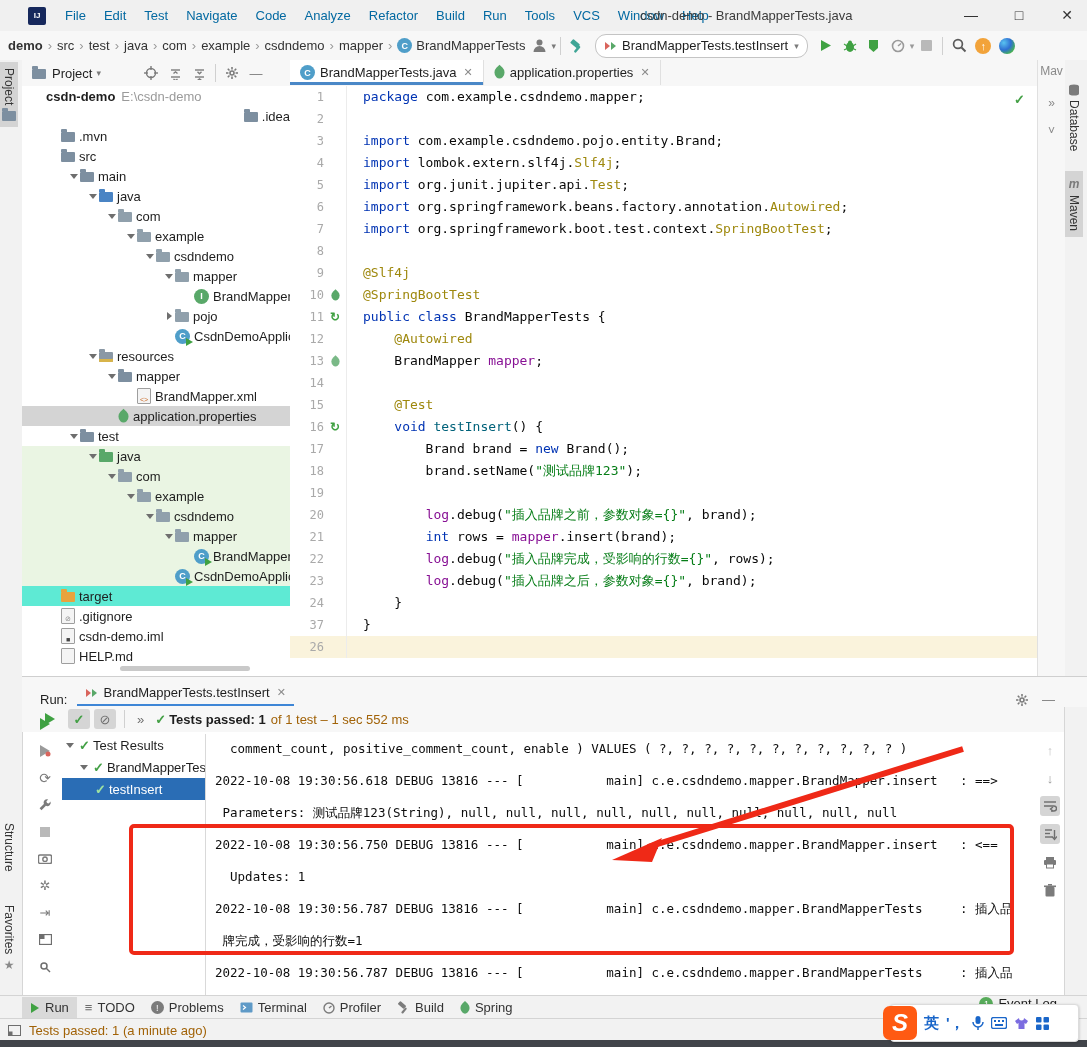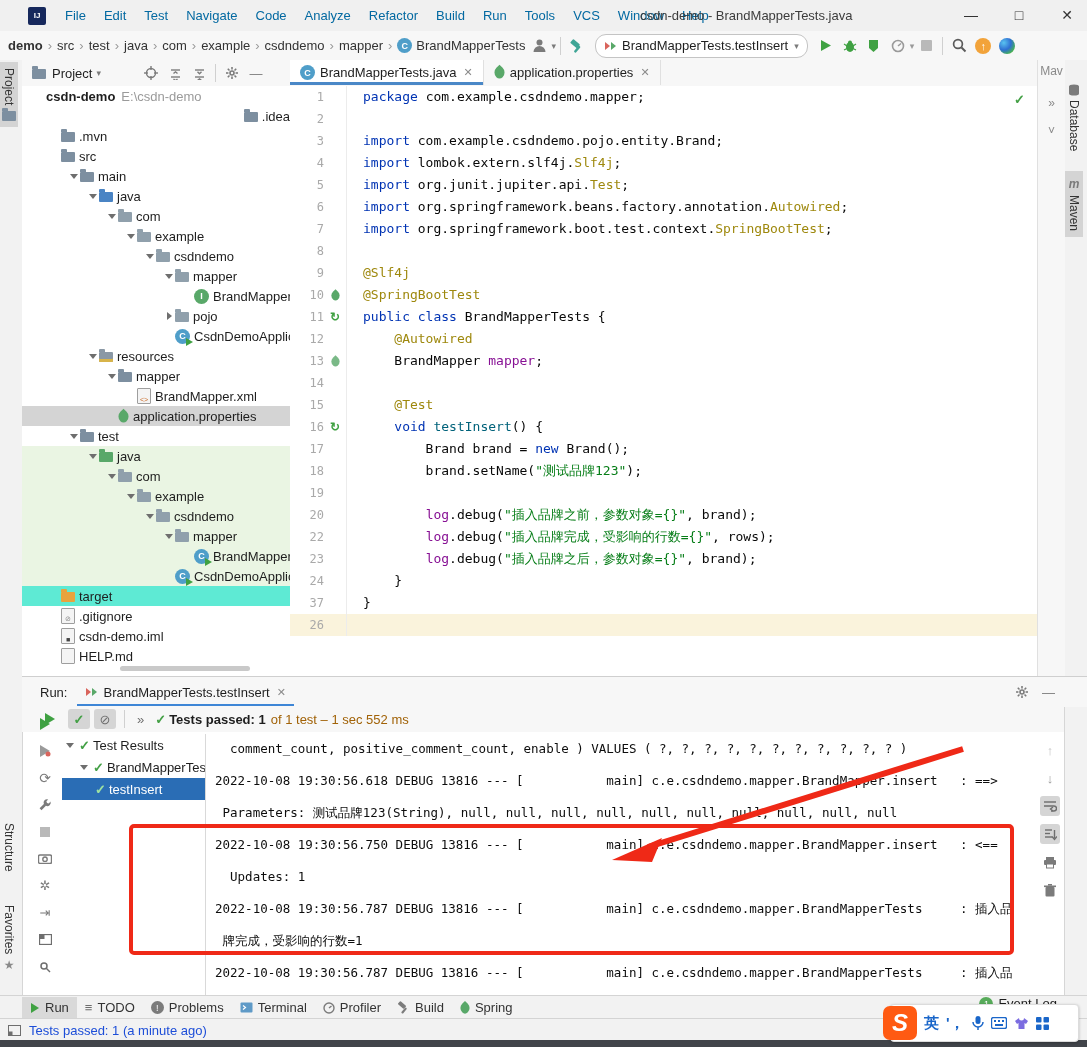--- a/index.html
+++ b/index.html
@@ -55,40 +55,40 @@
   .cline{height:22px;display:flex;align-items:center;}
   .gut{width:34px;text-align:right;color:#a9a9a9;font-family:"DejaVu Sans Mono",monospace;font-size:12px;flex:none;}
   .gicon{width:22px;display:flex;justify-content:center;align-items:center;flex:none;}
   .codetxt{font-family:"DejaVu Sans Mono",monospace;font-size:13px;white-space:pre;border-left:1px solid #ececec;padding-left:16px;height:22px;line-height:22px;}
   .tk-k{color:#0033b3;} .tk-p{color:#080808;} .tk-s{color:#067d17;} .tk-a{color:#9e880d;}
   .tk-f{color:#871094;} .tk-m{color:#00627a;}
   .caretline{background:#faf3dc;}
   .run-g{color:#3fa142;font-size:12px;font-weight:bold;}
   #mav-strip{left:1037px;top:60px;width:27px;height:616px;background:#f7f7f7;border-left:1px solid #e0e0e0;color:#8a8a8a;font-size:12px;text-align:center;}
   
-  #run-header{left:22px;top:676px;width:1065px;height:30px;background:#f7f7f7;border-top:1px solid #cfcfcf;display:flex;align-items:center;}
+  #run-header{left:22px;top:676px;width:1065px;height:30px;background:#f7f7f7;border-top:1px solid #cfcfcf;display:flex;align-items:flex-end;}
   .runtab{display:flex;align-items:center;gap:5px;height:29px;padding:0 8px;box-shadow:inset 0 -3px 0 #3e86d6;}
   #run-toolbar{left:22px;top:706px;width:1042px;height:26px;background:#f7f7f7;display:flex;align-items:center;}
   .togglebtn{width:22px;height:20px;background:#d5d5d5;border-radius:3px;display:flex;align-items:center;justify-content:center;margin-right:4px;}
   #run-left-icons{left:30px;top:710px;width:30px;display:flex;flex-direction:column;align-items:center;}
   #run-left-icons .ic{height:27px;display:flex;align-items:center;justify-content:center;width:100%;color:#7b7b7b;}
   #test-tree{left:62px;top:734px;width:143px;height:261px;background:#fff;overflow:hidden;border-right:1px solid #d9d9d9;}
   .trow{height:22px;display:flex;align-items:center;white-space:nowrap;padding-left:2px;}
   .trow.sel{background:#2a6db5;color:#fff;}
   .check{color:#44a046;font-weight:bold;margin:0 3px;}
   #console{left:207px;top:732px;width:828px;height:263px;background:#fff;overflow:hidden;}
   #console pre{font-size:12.5px;line-height:32px;color:#0d0d0d;padding-top:1px;padding-left:8px;}
   #console-icons{left:1037px;top:740px;width:26px;display:flex;flex-direction:column;align-items:center;gap:8px;color:#9a9a9a;}
   .conic{width:20px;height:20px;display:flex;align-items:center;justify-content:center;}
   .conic.on{background:#d5d5d5;border-radius:3px;}
   
   #bottom-bar{left:0;top:995px;width:1087px;height:23px;background:#f2f2f2;border-top:1px solid #d4d4d4;display:flex;align-items:center;}
   .bitem{display:flex;align-items:center;gap:5px;padding:0 8px;height:22px;color:#333;}
   .bitem.active{background:#d9d9d9;}
-  #status-bar{left:0;top:1018px;width:1087px;height:22px;background:#f2f2f2;border-top:1px solid #d4d4d4;display:flex;align-items:center;color:#1d4ed8;}
+  #status-bar{left:0;top:1018px;width:1087px;height:22px;background:#f2f2f2;border-top:1px solid #d4d4d4;display:flex;align-items:center;color:#a16207;}
   #taskbar{left:0;top:1040px;width:1087px;height:7px;background:#41444a;}
   #eventlog{position:absolute;right:30px;top:996px;display:flex;align-items:center;gap:5px;}
   .badge{width:14px;height:14px;border-radius:50%;background:#57ab5a;color:#fff;font-size:9px;display:flex;align-items:center;justify-content:center;}
   #sogou{position:absolute;left:890px;top:1004px;width:175px;height:36px;background:#fff;border:1px solid #dcdcdc;border-radius:4px;box-shadow:0 1px 3px rgba(0,0,0,.25);display:flex;align-items:center;gap:7px;padding:0 6px;}
   .slogo{width:34px;height:34px;margin-left:-14px;background:#ff5a12;border-radius:7px;color:#fff;font-size:24px;font-weight:bold;font-style:italic;display:flex;align-items:center;justify-content:center;}
   .imeitem{color:#1a66c9;font-weight:bold;font-size:15px;}
   svg{display:block;}
 </style>
 </head>
 <body>
@@ -594,20 +594,25 @@
       <span class="gut">19</span>
       <span class="gicon"></span>
       <span class="codetxt"></span>
     </div>
     <div class="cline">
       <span class="gut">20</span>
       <span class="gicon"></span>
       <span class="codetxt"><span class="tk-p">        </span><span class="tk-f">log</span><span class="tk-p">.debug(</span><span class="tk-s">"插入品牌之前，参数对象={}"</span><span class="tk-p">, brand);</span></span>
     </div>
     <div class="cline">
+      <span class="gut">21</span>
+      <span class="gicon"></span>
+      <span class="codetxt"><span class="tk-p">        </span><span class="tk-k">int</span><span class="tk-p"> rows = </span><span class="tk-f">mapper</span><span class="tk-p">.insert(brand);</span></span>
+    </div>
+    <div class="cline">
       <span class="gut">22</span>
       <span class="gicon"></span>
       <span class="codetxt"><span class="tk-p">        </span><span class="tk-f">log</span><span class="tk-p">.debug(</span><span class="tk-s">"插入品牌完成，受影响的行数={}"</span><span class="tk-p">, rows);</span></span>
     </div>
     <div class="cline">
       <span class="gut">23</span>
       <span class="gicon"></span>
       <span class="codetxt"><span class="tk-p">        </span><span class="tk-f">log</span><span class="tk-p">.debug(</span><span class="tk-s">"插入品牌之后，参数对象={}"</span><span class="tk-p">, brand);</span></span>
     </div>
     <div class="cline">

